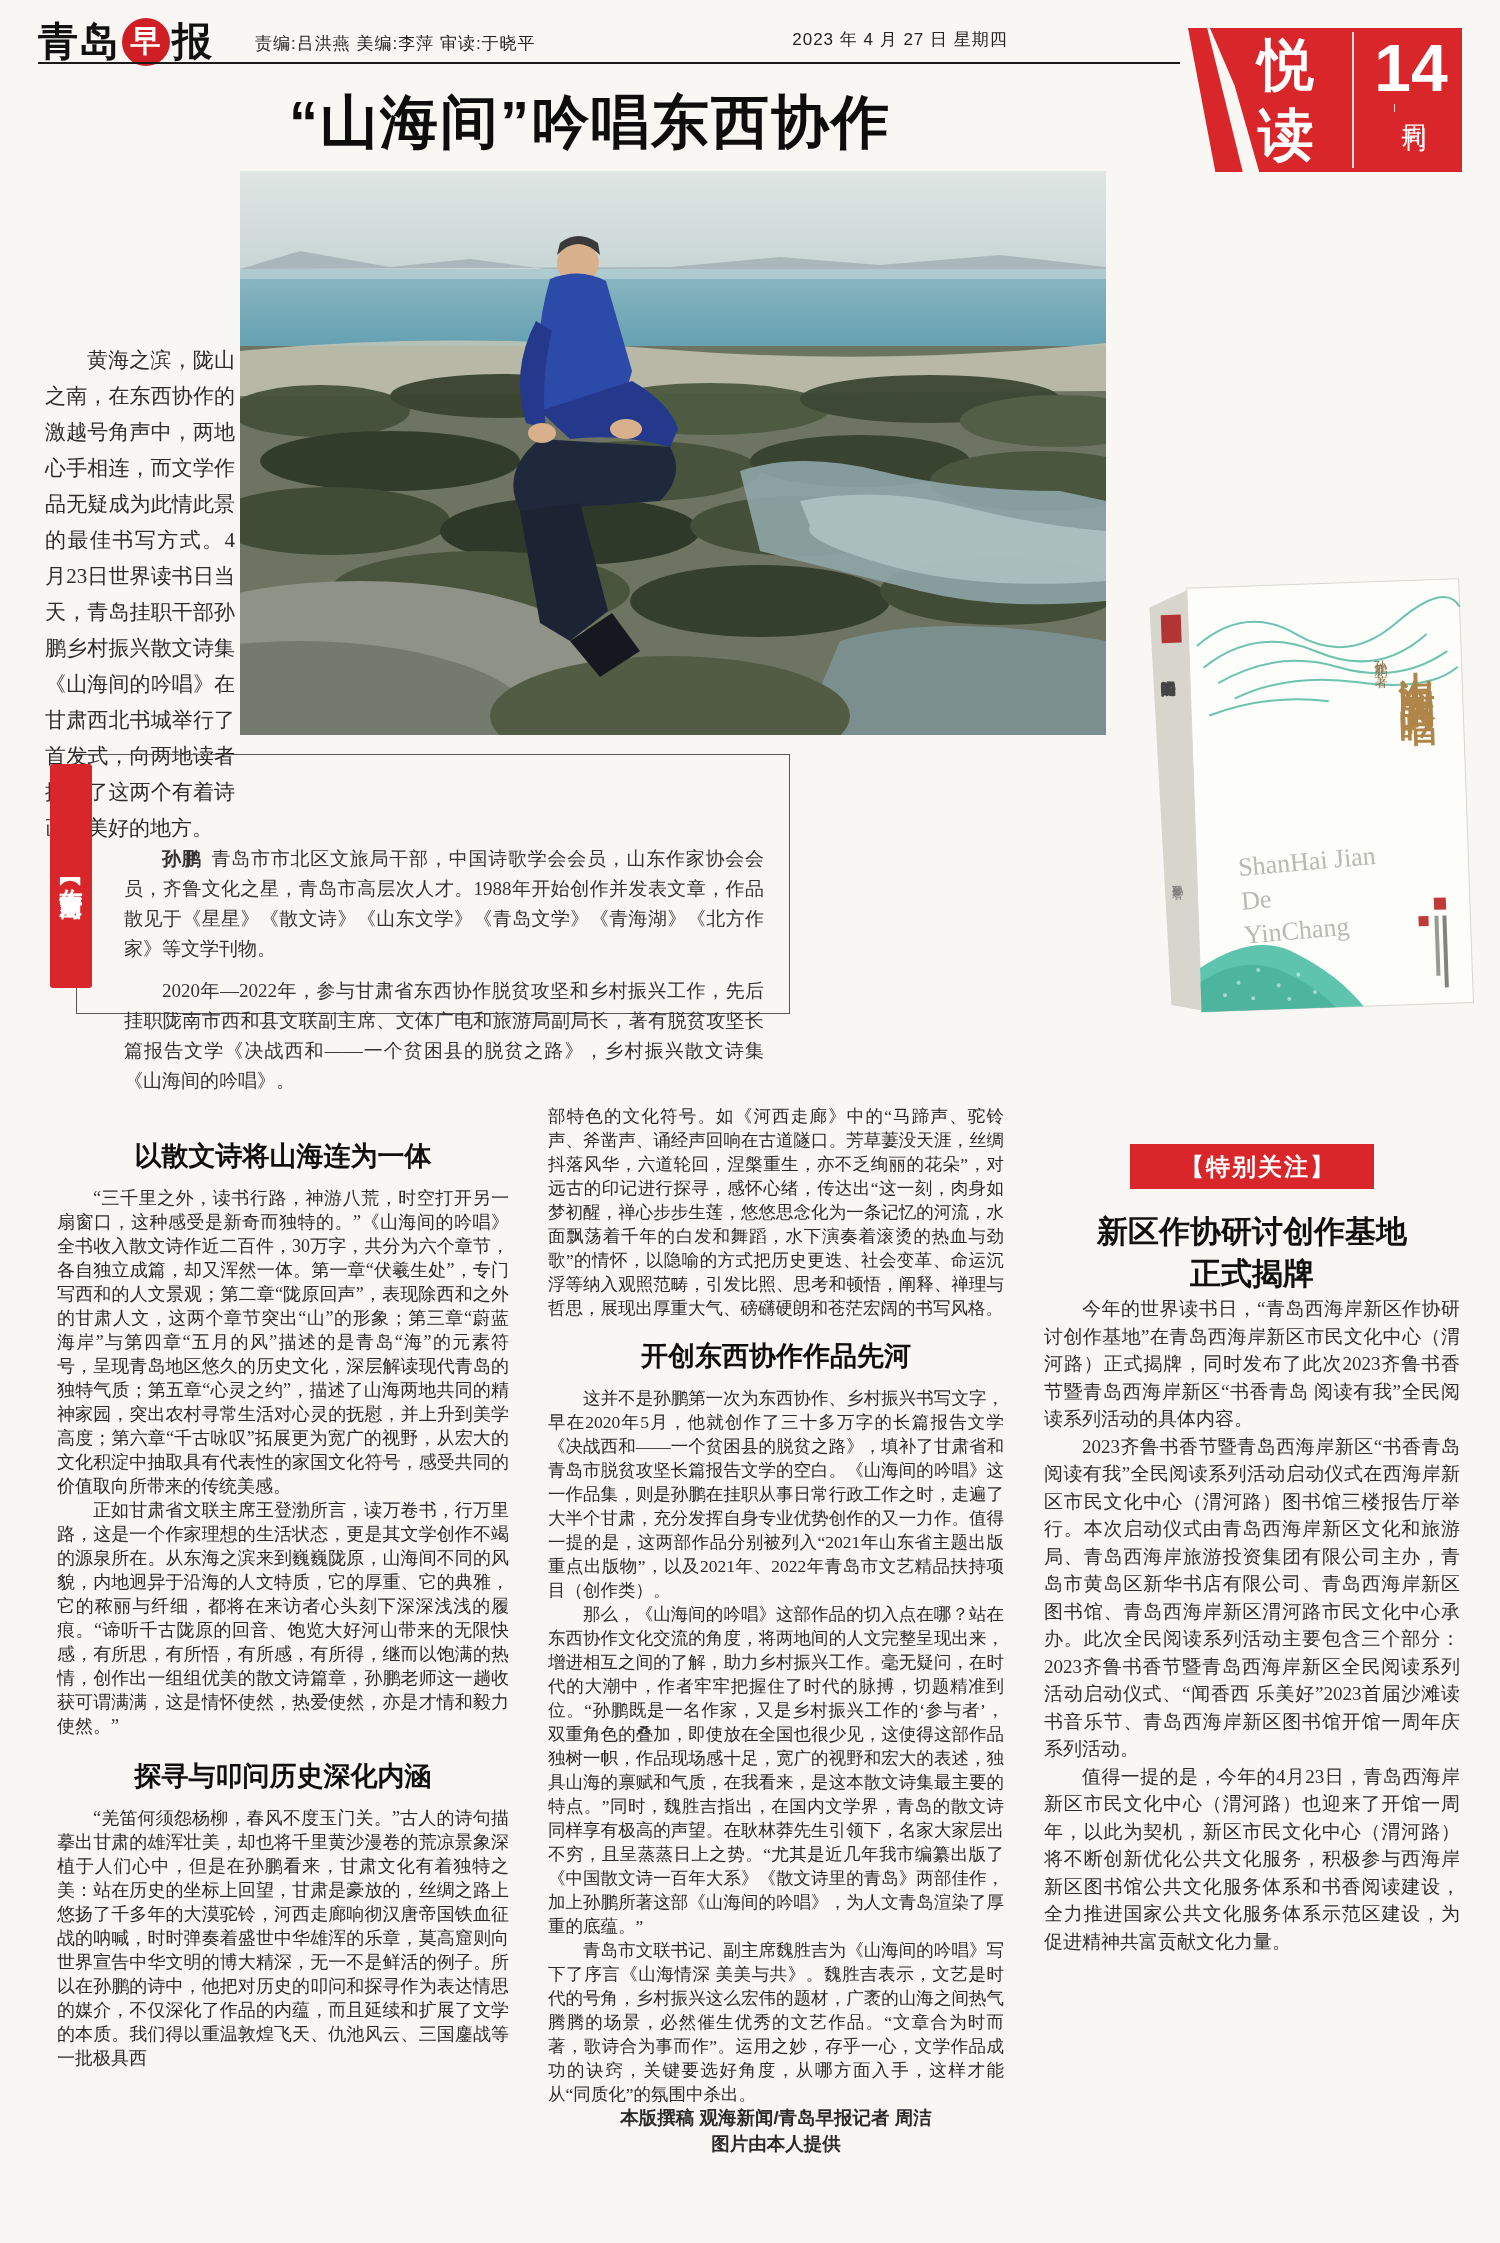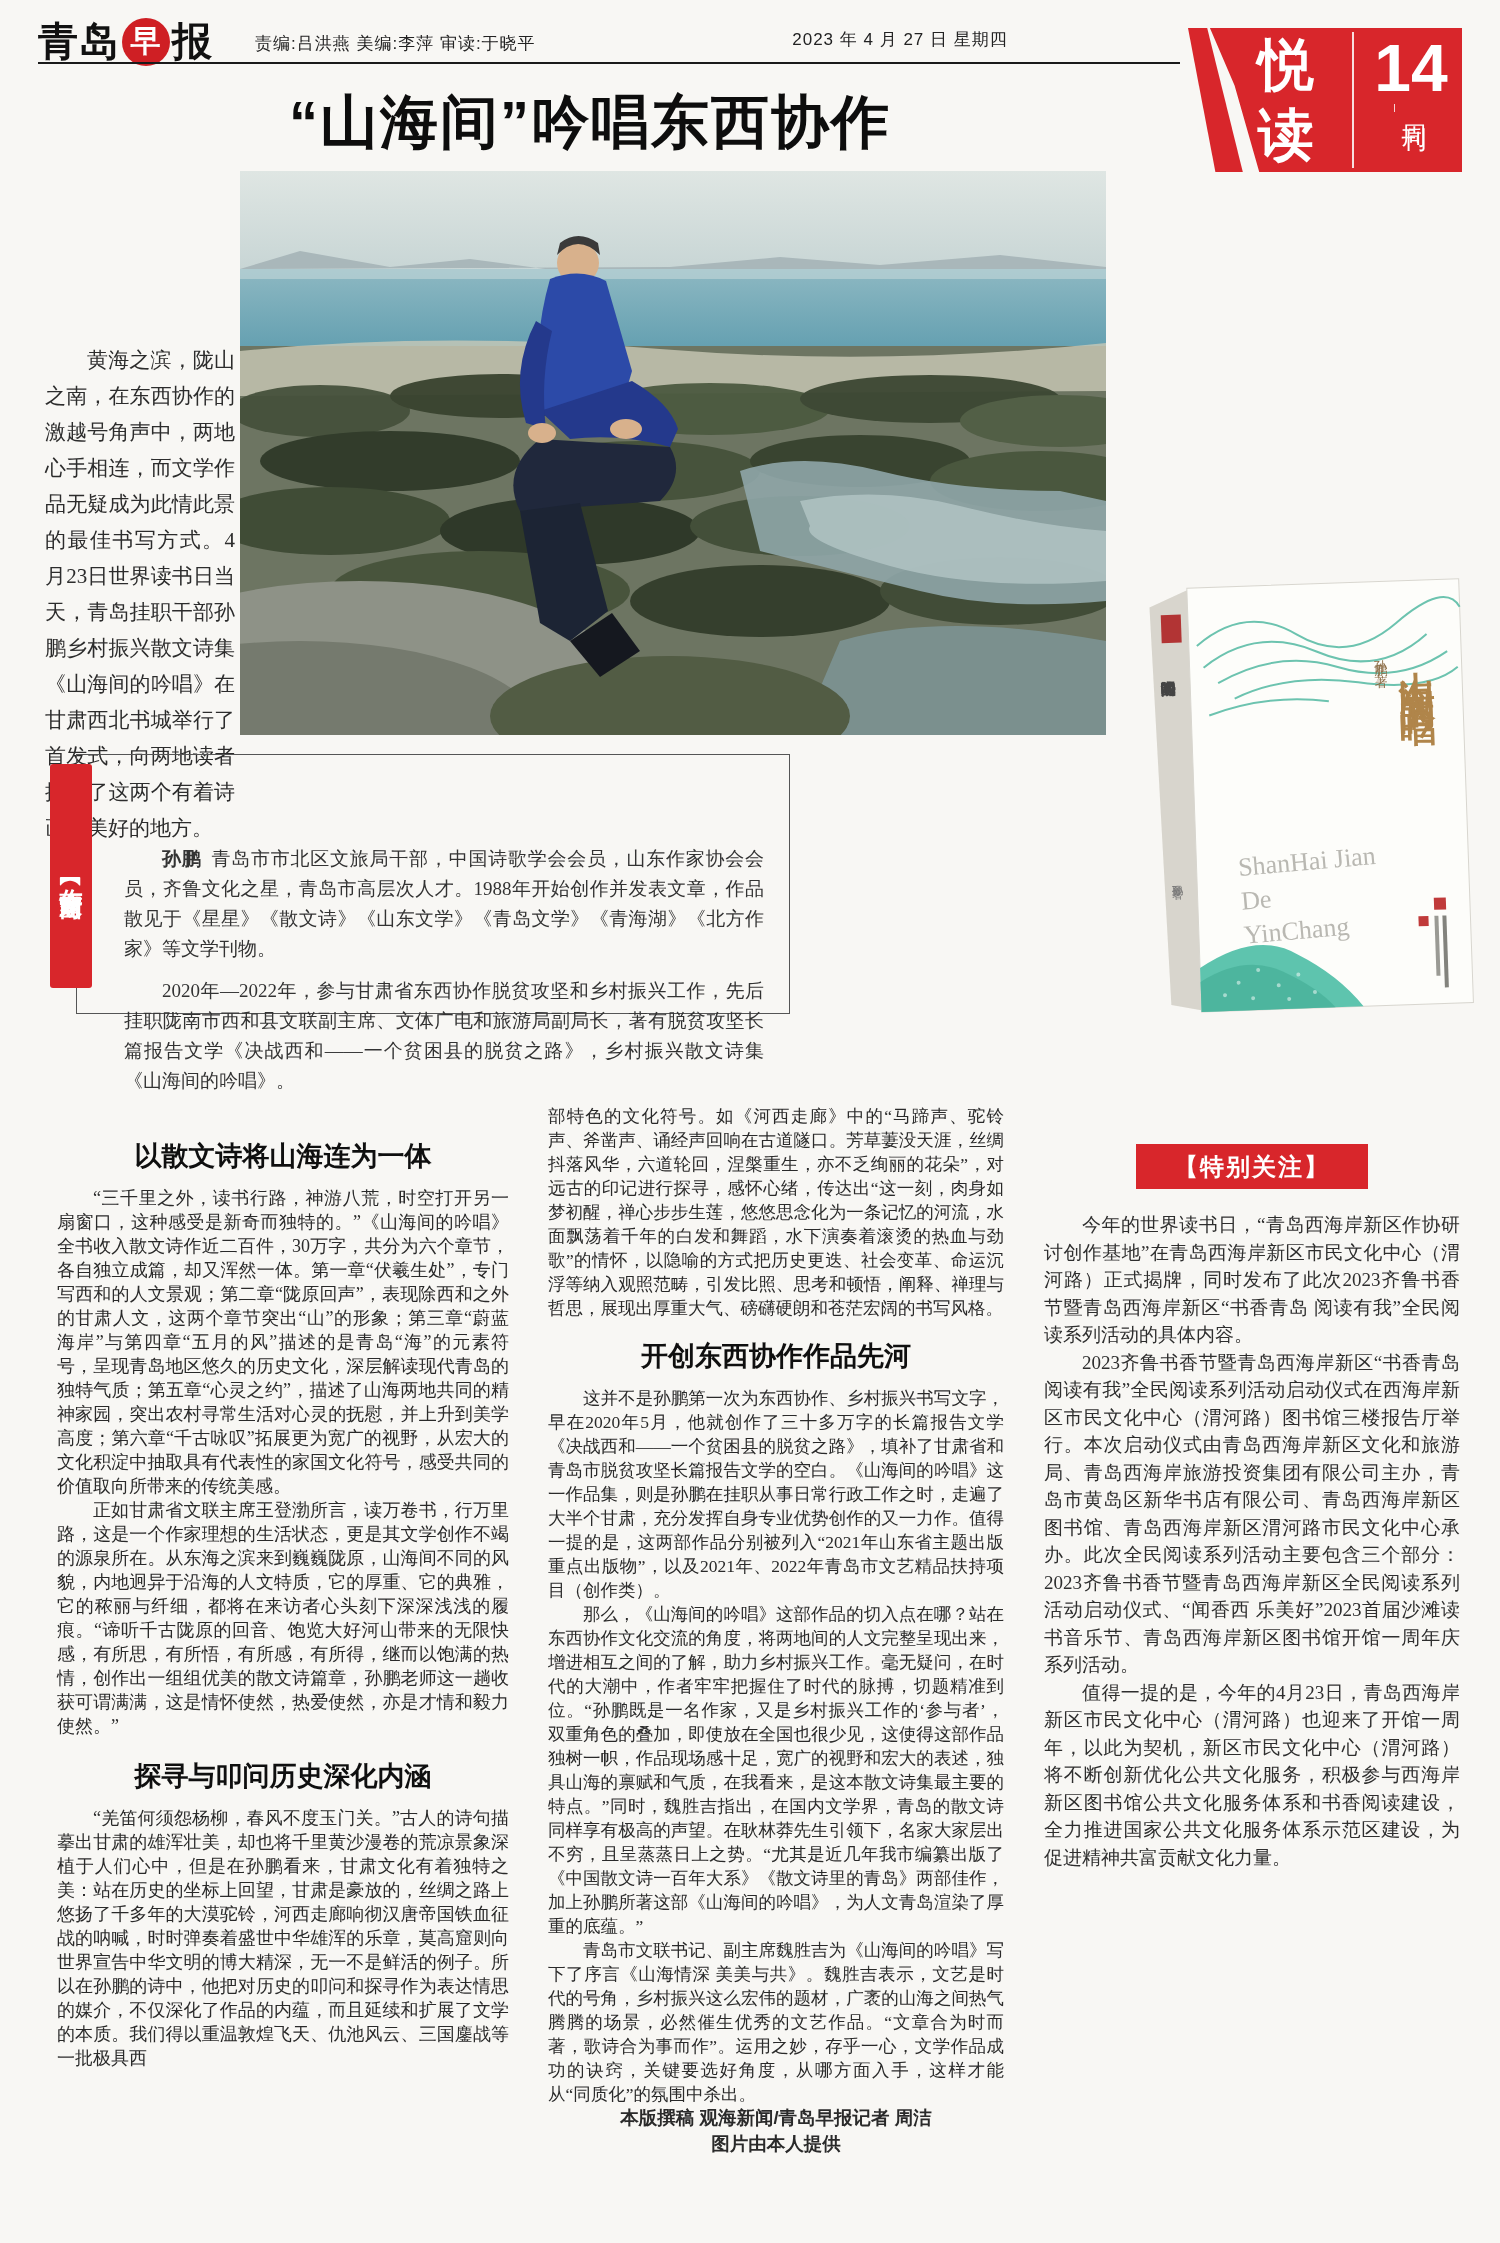--- a/index.html
+++ b/index.html
@@ -62,21 +62,21 @@
   .sec-head{font-family:"Liberation Sans","DejaVu Sans",sans-serif;font-weight:900;font-size:27px;
         text-align:center;color:#0f0f0f;margin:0;padding:0;text-indent:0 !important;}
   #col1 .sec-head.first{margin:46px 0 18px;}
   #col1 .sec-head.second{margin:26px 0 18px;}
   #col2 .sec-head{margin:24px 0 18px;}
   .credit{margin-top:16px;text-align:center;font-weight:700;font-size:18.5px;
         font-family:"Liberation Sans","DejaVu Sans",sans-serif;text-indent:0 !important;}
   
   .special-badge{width:232px;height:45px;background:#d8262b;color:#fff;margin:46px auto 22px;
         display:flex;align-items:center;justify-content:center;font-size:24px;font-weight:700;
-        font-family:"Liberation Sans","DejaVu Sans",sans-serif;letter-spacing:2px;}
+        font-family:"Liberation Sans","DejaVu Sans",sans-serif;letter-spacing:2px;padding-left:12px;}
   .special-headline{text-align:center;font-size:31px;line-height:42px;font-weight:900;color:#111;
         font-family:"Liberation Serif","DejaVu Serif",serif;margin-bottom:24px;text-indent:0 !important;}
 </style>
 </head>
 <body>
 
 <div id="page">
 
   <div class="masthead">
     <div class="logo">
@@ -236,18 +236,22 @@
     <p class="sec-head">开创东西协作作品先河</p>
     <p>这并不是孙鹏第一次为东西协作、乡村振兴书写文字，早在2020年5月，他就创作了三十多万字的长篇报告文学《决战西和——一个贫困县的脱贫之路》，填补了甘肃省和青岛市脱贫攻坚长篇报告文学的空白。《山海间的吟唱》这一作品集，则是孙鹏在挂职从事日常行政工作之时，走遍了大半个甘肃，充分发挥自身专业优势创作的又一力作。值得一提的是，这两部作品分别被列入“2021年山东省主题出版重点出版物”，以及2021年、2022年青岛市文艺精品扶持项目（创作类）。</p>
     <p>那么，《山海间的吟唱》这部作品的切入点在哪？站在东西协作文化交流的角度，将两地间的人文完整呈现出来，增进相互之间的了解，助力乡村振兴工作。毫无疑问，在时代的大潮中，作者牢牢把握住了时代的脉搏，切题精准到位。“孙鹏既是一名作家，又是乡村振兴工作的‘参与者’，双重角色的叠加，即使放在全国也很少见，这使得这部作品独树一帜，作品现场感十足，宽广的视野和宏大的表述，独具山海的禀赋和气质，在我看来，是这本散文诗集最主要的特点。”同时，魏胜吉指出，在国内文学界，青岛的散文诗同样享有极高的声望。在耿林莽先生引领下，名家大家层出不穷，且呈蒸蒸日上之势。“尤其是近几年我市编纂出版了《中国散文诗一百年大系》《散文诗里的青岛》两部佳作，加上孙鹏所著这部《山海间的吟唱》，为人文青岛渲染了厚重的底蕴。”</p>
     <p>青岛市文联书记、副主席魏胜吉为《山海间的吟唱》写下了序言《山海情深 美美与共》。魏胜吉表示，文艺是时代的号角，乡村振兴这么宏伟的题材，广袤的山海之间热气腾腾的场景，必然催生优秀的文艺作品。“文章合为时而著，歌诗合为事而作”。运用之妙，存乎一心，文学作品成功的诀窍，关键要选好角度，从哪方面入手，这样才能从“同质化”的氛围中杀出。</p>
     <p class="credit">本版撰稿 观海新闻/青岛早报记者 周洁</p>
     <p class="credit" style="margin-top:2px;">图片由本人提供</p>
   </div>
 
   <div class="col" id="col3">
     <div class="special-badge">【特别关注】</div>
+    <p class="special-headline">
+      <span>新区作协研讨创作基地</span><br>
+      <span>正式揭牌</span>
+    </p>
     <p>今年的世界读书日，“青岛西海岸新区作协研讨创作基地”在青岛西海岸新区市民文化中心（渭河路）正式揭牌，同时发布了此次2023齐鲁书香节暨青岛西海岸新区“书香青岛 阅读有我”全民阅读系列活动的具体内容。</p>
     <p>2023齐鲁书香节暨青岛西海岸新区“书香青岛 阅读有我”全民阅读系列活动启动仪式在西海岸新区市民文化中心（渭河路）图书馆三楼报告厅举行。本次启动仪式由青岛西海岸新区文化和旅游局、青岛西海岸旅游投资集团有限公司主办，青岛市黄岛区新华书店有限公司、青岛西海岸新区图书馆、青岛西海岸新区渭河路市民文化中心承办。此次全民阅读系列活动主要包含三个部分：2023齐鲁书香节暨青岛西海岸新区全民阅读系列活动启动仪式、“闻香西 乐美好”2023首届沙滩读书音乐节、青岛西海岸新区图书馆开馆一周年庆系列活动。</p>
     <p>值得一提的是，今年的4月23日，青岛西海岸新区市民文化中心（渭河路）也迎来了开馆一周年，以此为契机，新区市民文化中心（渭河路）将不断创新优化公共文化服务，积极参与西海岸新区图书馆公共文化服务体系和书香阅读建设，全力推进国家公共文化服务体系示范区建设，为促进精神共富贡献文化力量。</p>
   </div>
 
 </div>
 
 </body></html>

